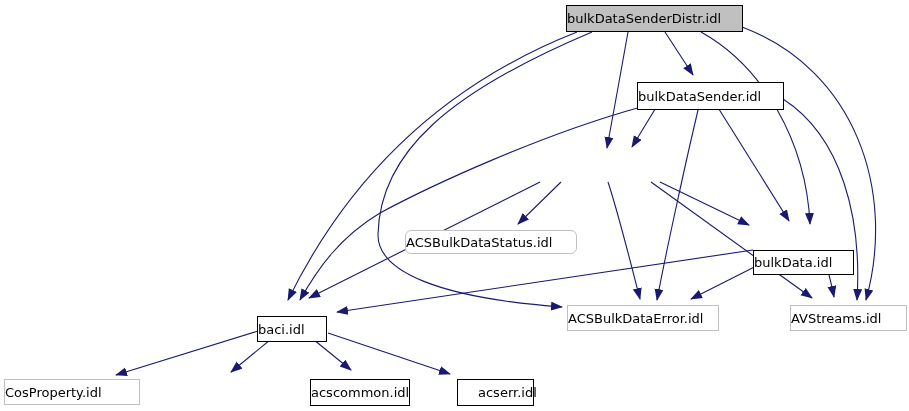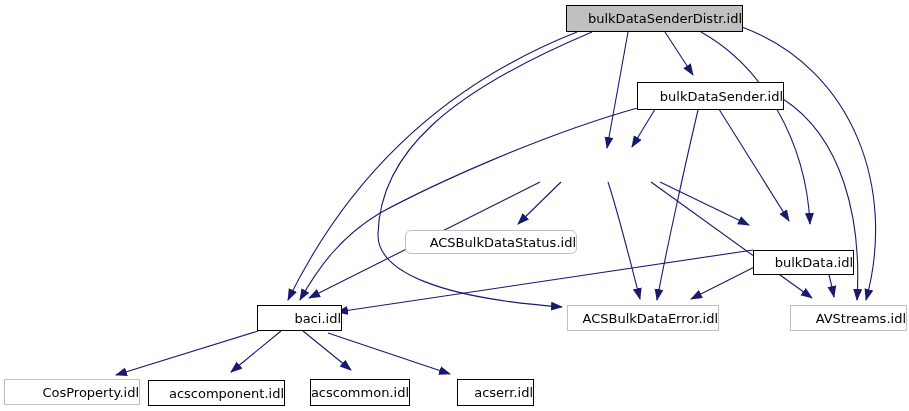--- a/index.html
+++ b/index.html
@@ -25,21 +25,21 @@
   .edge {
     fill: none;
     stroke: #191970;
     stroke-width: 1.1;
   }
   .node {
     position: absolute;
     box-sizing: border-box;
     display: flex;
     align-items: center;
-    justify-content: flex-end;
+    justify-content: flex-start;
     background: #ffffff;
     border: 1px solid #000000;
     color: #000000;
     font-size: 13px;
     line-height: 1;
     white-space: nowrap;
   }
   .node.plain {
     border-color: #c0c0c0;
     cursor: default;
@@ -98,28 +98,25 @@
     </div>
     <div class="node link" style="left: 753px; top: 229px; width: 101px; height: 25px; margin-top: 21px;">
       <span>bulkData.idl</span>
     </div>
     <div class="node plain" style="left: 567px; top: 305px; width: 152px; height: 26px;">
       <span>ACSBulkDataError.idl</span>
     </div>
     <div class="node plain" style="left: 790px; top: 305px; width: 117px; height: 26px;">
       <span>AVStreams.idl</span>
     </div>
-    <div class="node link" style="left: 257px; top: 305px; width: 85px; height: 26px;">
+    <div class="node link" style="left: 257px; top: 316px; width: 70px; height: 26px;">
       <span>baci.idl</span>
     </div>
     <div class="node plain" style="left: 4px; top: 379px; width: 136px; height: 26px;">
       <span>CosProperty.idl</span>
     </div>
-    <div class="node link" style="left: 148px; top: 380px; width: 137px; height: 26px;">
-      <span>acscomponent.idl</span>
-    </div>
     <div class="node link" style="left: 310px; top: 379px; width: 100px; height: 27px;">
       <span>acscommon.idl</span>
     </div>
-    <div class="node link" style="left: 457px; top: 379px; width: 77px; height: 27px;">
+    <div class="node link" style="left: 457px; top: 379px; width: 77px; height: 27px; padding-left: 20px;">
       <span>acserr.idl</span>
     </div>
   </div>
 
 </body></html>

